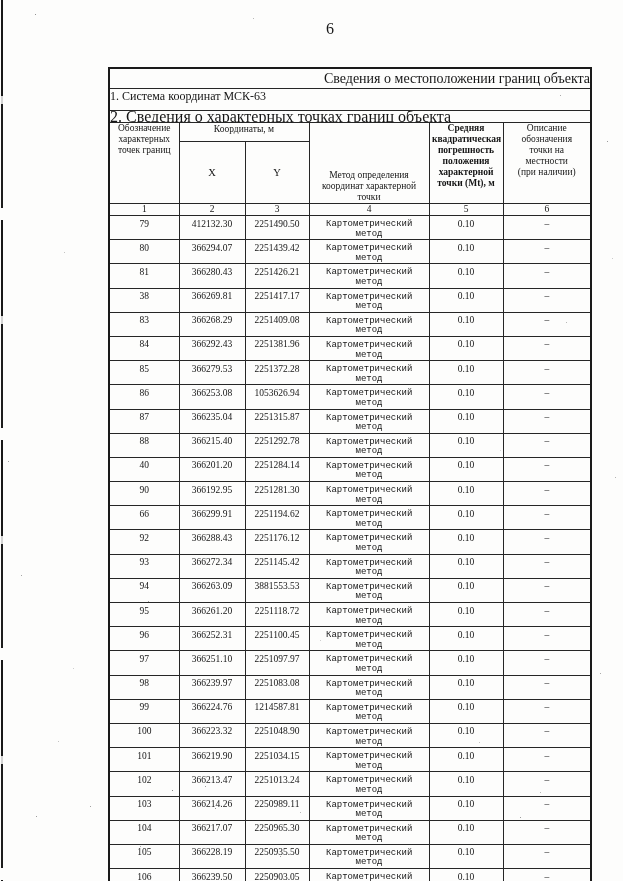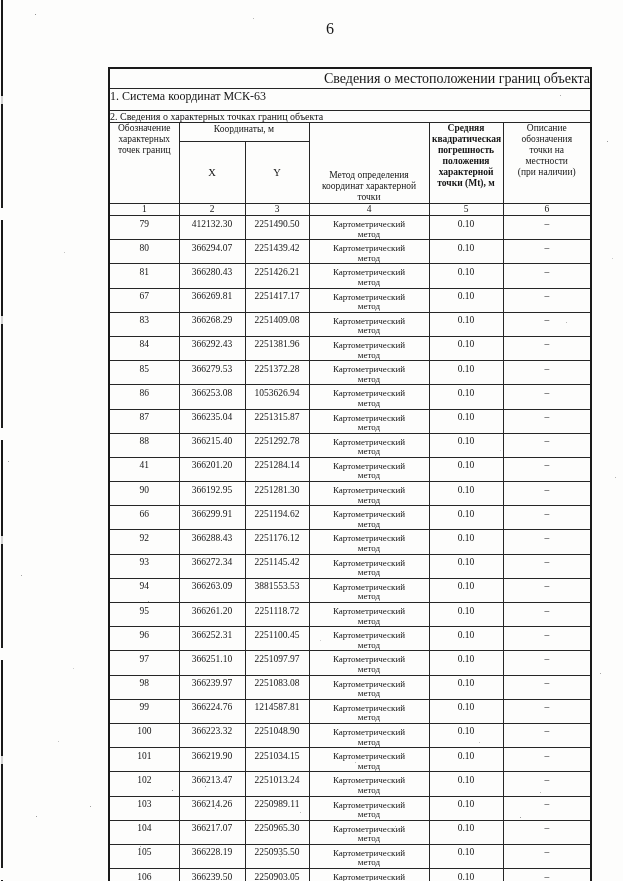--- a/index.html
+++ b/index.html
@@ -64,21 +64,21 @@
   .title-cell {
     height: 19px; text-align: right; vertical-align: middle;
     font-size: 14px;
   }
   .sec1-cell {
     height: 21px; text-align: left; vertical-align: top;
     font-size: 12px; padding: 2px 0 0 4px;
   }
   .sec2-cell {
     height: 11px; text-align: left; vertical-align: middle;
-    font-size: 10px; padding: 0 0 0 4px; line-height: 10px;
+    font-size: 16px; padding: 0 0 0 4px; line-height: 10px;
   }
 
   .hdr {
     font-size: 9.5px; text-align: center; vertical-align: top;
     padding-top: 2px; line-height: 11px;
   }
   .hdr span { display: inline-block; }
   .hdr-designation span { max-width: 64px; }
   .hdr-method span { max-width: 108px; margin-top: 47px; }
   .hdr-error span { max-width: 68px; font-weight: bold; }
@@ -92,21 +92,21 @@
   tr.numbers td {
     font-size: 9.5px; text-align: center; line-height: 11px;
     vertical-align: middle;
   }
 
   tbody.data tr { height: 20.8px; }
   tbody.data td {
     font-size: 9.5px; text-align: center; vertical-align: top;
     padding-top: 2.5px; line-height: 10px;
   }
-  tbody.data td.method { padding-top: 4px; }
+  tbody.data td.method { padding-top: 4px; font-family: Liberation Mono, monospace; }
   tbody.data td.method span {
     display: inline-block; max-width: 86px;
     font-size: 9px; line-height: 9.6px;
   }
 </style>
 </head>
 <body>
 
 <div class="page">
 
@@ -173,21 +173,21 @@
   </tr>
         <tr>
     <td>81</td>
     <td>366280.43</td>
     <td>2251426.21</td>
     <td class="method"><span>Картометрический метод</span></td>
     <td>0.10</td>
     <td>–</td>
   </tr>
         <tr>
-    <td>67</td>
+    <td>38</td>
     <td>366269.81</td>
     <td>2251417.17</td>
     <td class="method"><span>Картометрический метод</span></td>
     <td>0.10</td>
     <td>–</td>
   </tr>
         <tr>
     <td>83</td>
     <td>366268.29</td>
     <td>2251409.08</td>
@@ -229,21 +229,21 @@
   </tr>
         <tr>
     <td>88</td>
     <td>366215.40</td>
     <td>2251292.78</td>
     <td class="method"><span>Картометрический метод</span></td>
     <td>0.10</td>
     <td>–</td>
   </tr>
         <tr>
-    <td>41</td>
+    <td>40</td>
     <td>366201.20</td>
     <td>2251284.14</td>
     <td class="method"><span>Картометрический метод</span></td>
     <td>0.10</td>
     <td>–</td>
   </tr>
         <tr>
     <td>90</td>
     <td>366192.95</td>
     <td>2251281.30</td>

